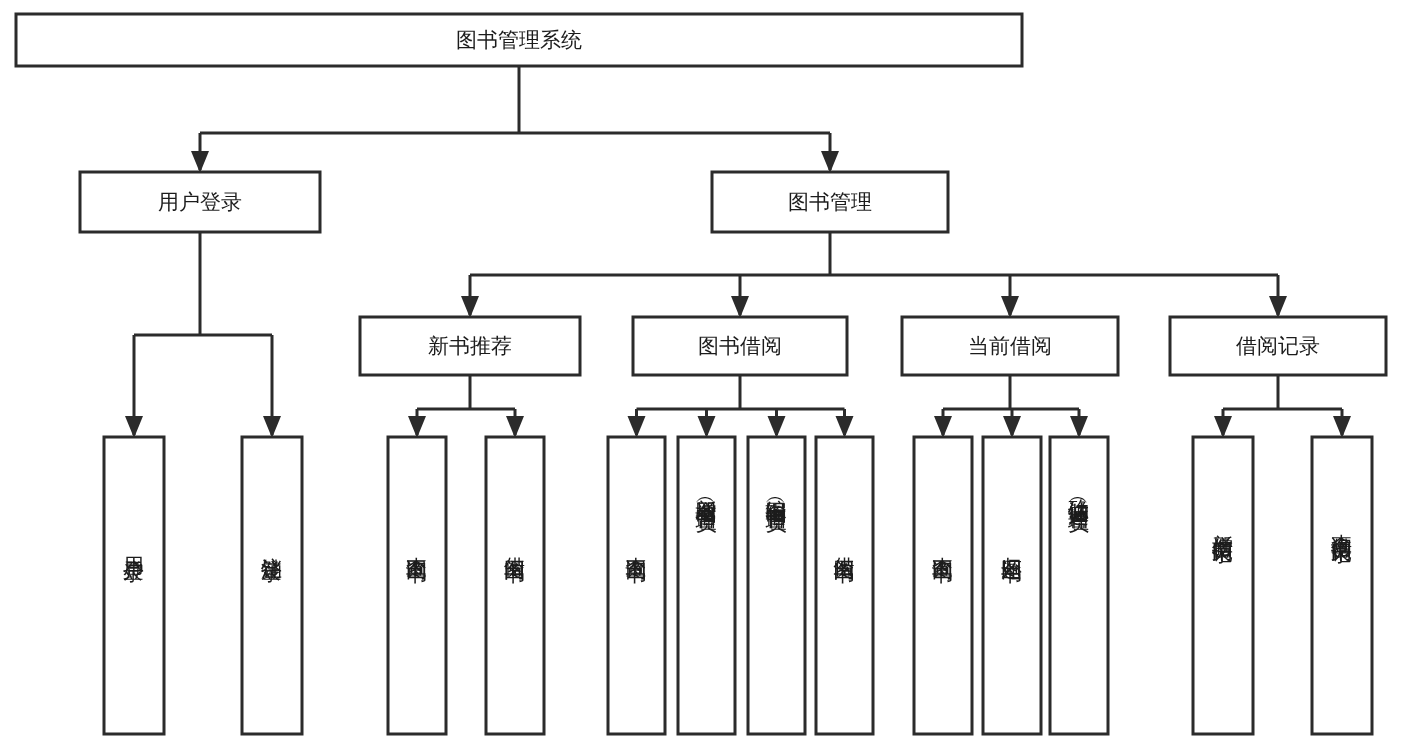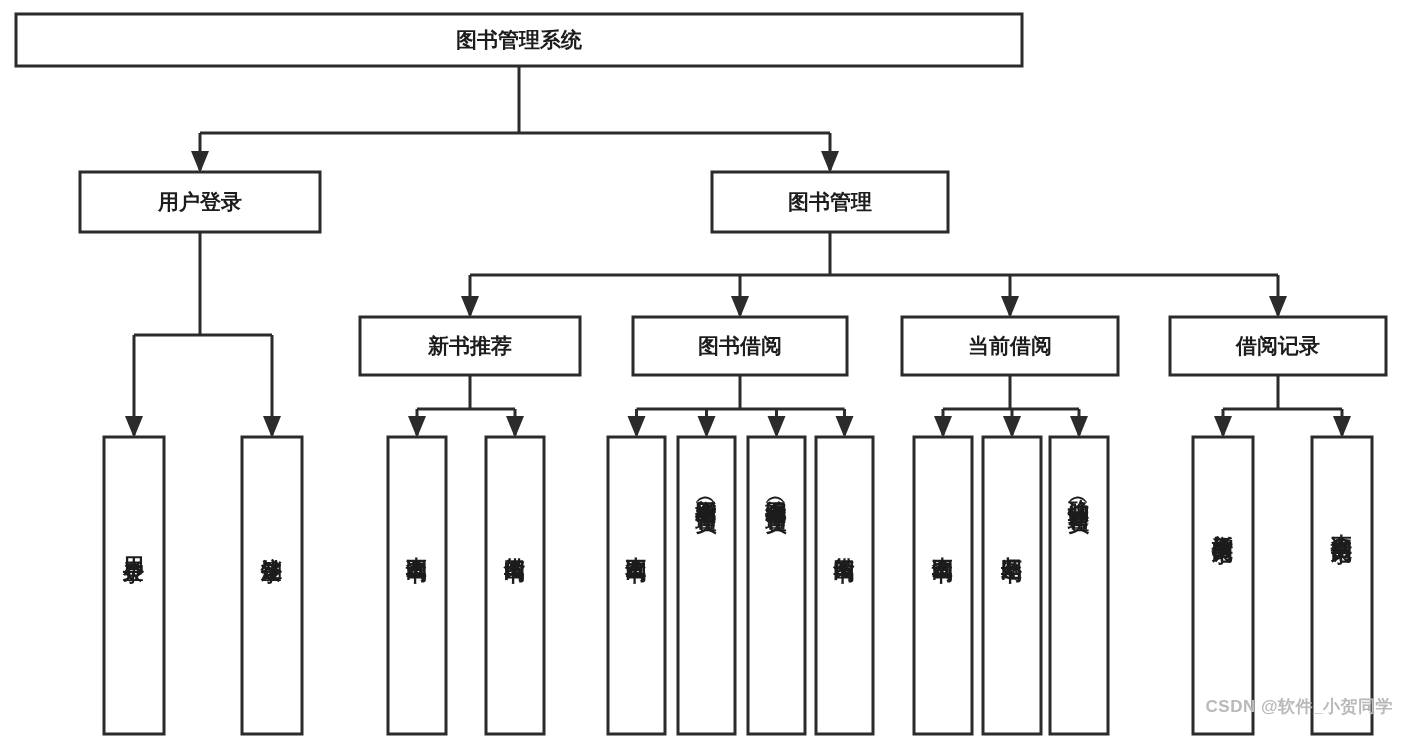--- a/index.html
+++ b/index.html
@@ -11,21 +11,20 @@
     width: 1405px;
     height: 747px;
     font-family: "Liberation Sans", "DejaVu Sans", sans-serif;
     overflow: hidden;
     position: relative;
   }
   #diagram-root {
     position: relative;
     width: 1405px;
     height: 722px;
-    font-weight: bold;
   }
   svg.diagram {
     position: absolute;
     top: 0;
     left: 0;
     width: 1405px;
     height: 747px;
   }
   .node-box {
     fill: #ffffff;
@@ -210,14 +209,13 @@
         <span class="leaf-label-v">确认归还（管理员）</span>
       </div>
       <div class="leaf-label-wrap" style="left: 1193px; top: 437px; width: 60px; height: 217.5px; padding-top: 79.5px;">
         <span class="leaf-label-v">新增借阅记录</span>
       </div>
       <div class="leaf-label-wrap" style="left: 1312px; top: 437px; width: 60px; height: 217.5px; padding-top: 79.5px;">
         <span class="leaf-label-v">查询借阅记录</span>
       </div>
     </div>
 
-  <div class="watermark">CSDN @软件_小贺同学</div>
 </div>
 
 </body></html>

